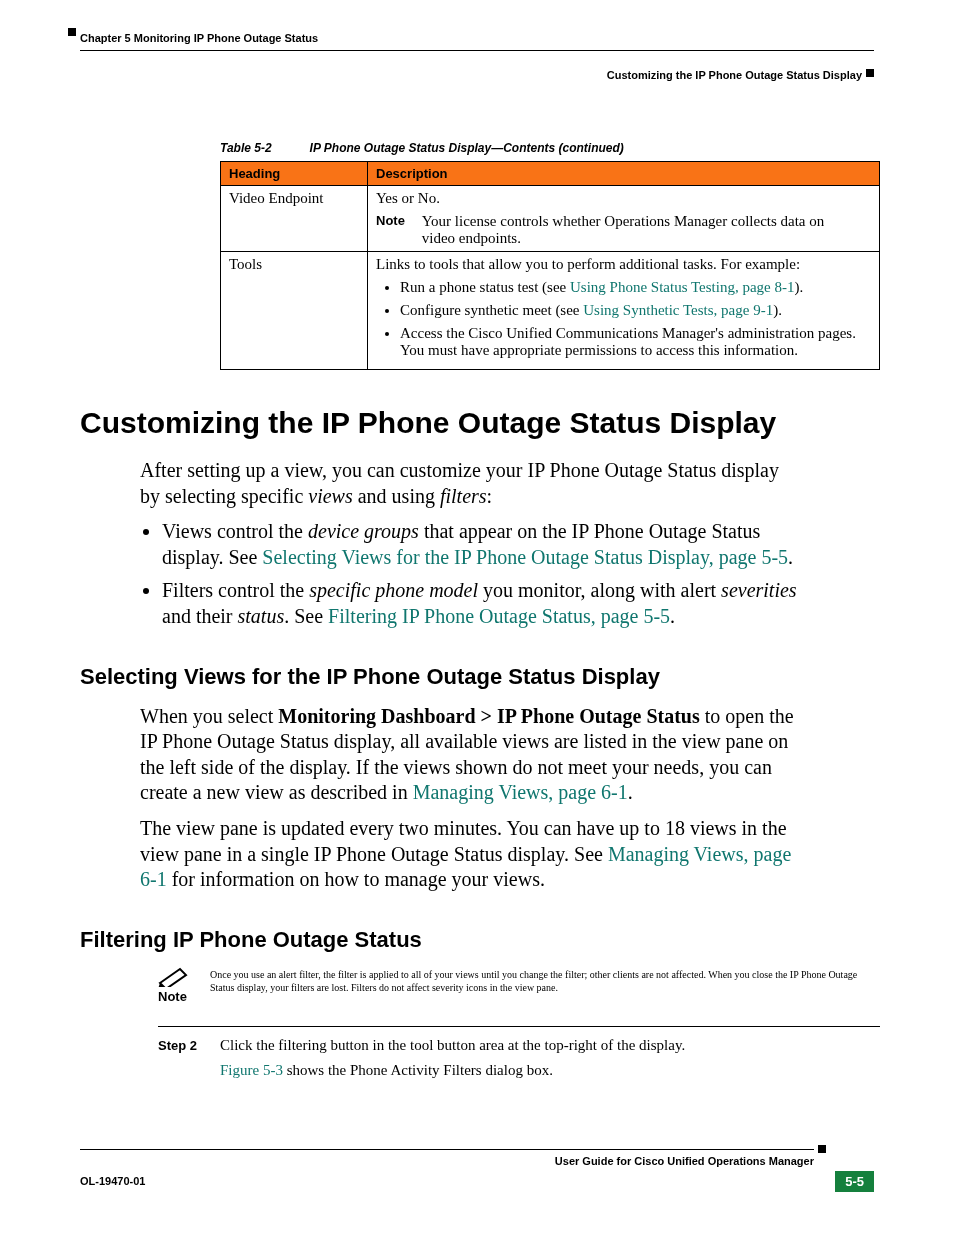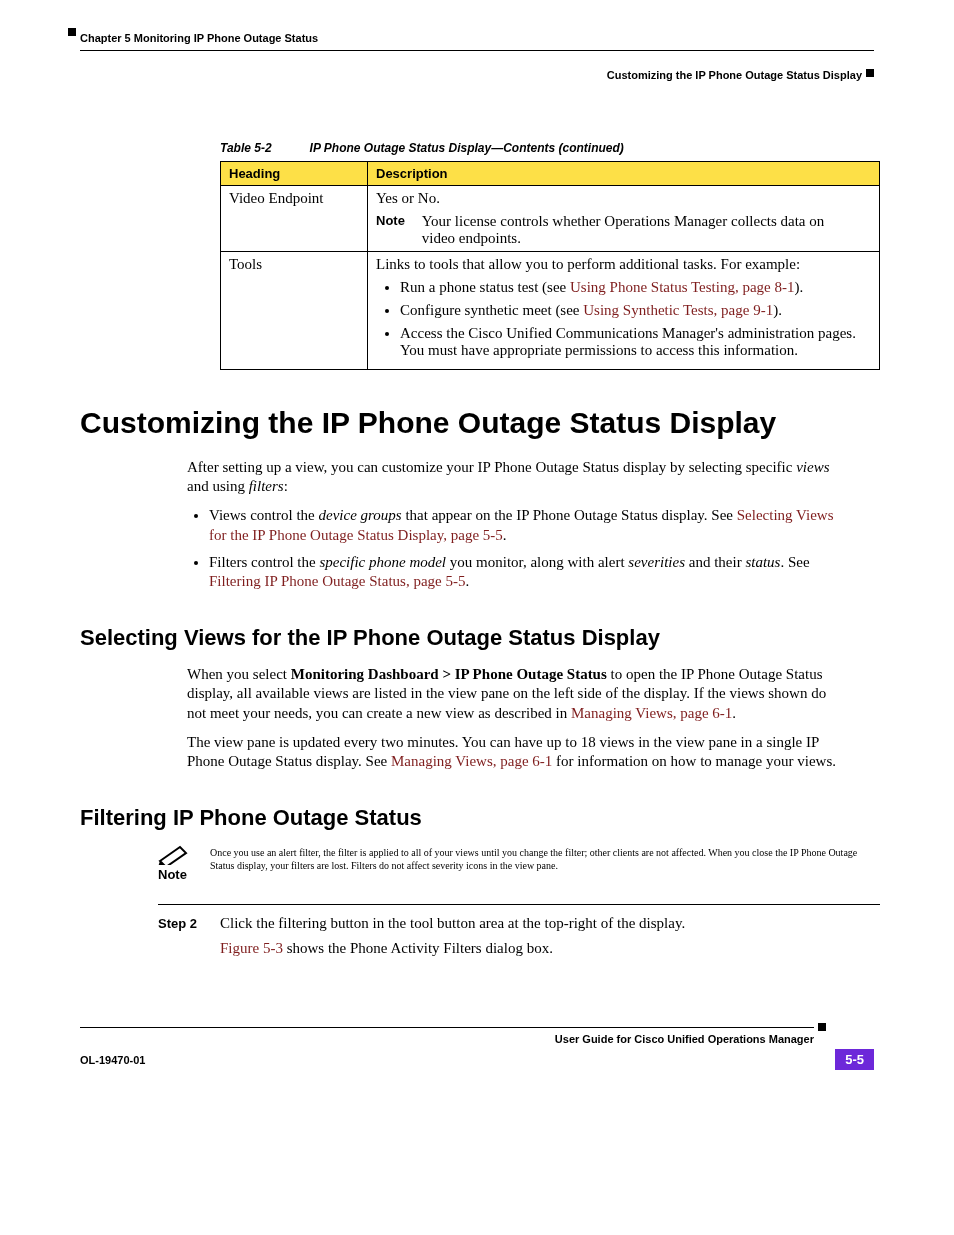--- a/index.html
+++ b/index.html
@@ -42,45 +42,45 @@
     font-size: 15px;
   }
   table.t52 th, table.t52 td {
     border: 1px solid #000;
     padding: 4px 8px;
     vertical-align: top;
     text-align: left;
   }
   table.t52 th {
     font: bold 13px Arial, Helvetica, sans-serif;
-    background: #fde047;
+    background: #f97316;
     margin-left: 37px;
   }
   table.t52 td .note-lbl {
     font: bold 13px Arial, Helvetica, sans-serif;
     display: inline-block; width: 42px; vertical-align: top;
   }
   table.t52 td .note-body {
     display: inline-block; width: 420px; vertical-align: top;
   }
   ul.tbl-ul { margin: 6px 0 2px 0; padding-left: 24px; }
   ul.tbl-ul li { margin-bottom: 6px; }
-  .link { color: #7f1d1d; }
+  .link { color: #0f766e; }
   h1.sec {
     font: bold 30px Arial, Helvetica, sans-serif;
     margin: 36px 0 18px 0;
   }
   h2.sub {
     font: bold 22px Arial, Helvetica, sans-serif;
     margin: 34px 0 14px 0;
   }
   .body-col {
-    margin-left: 107px;
+    margin-left: 60px;
     width: 660px;
-    font-size: 15px;
+    font-size: 20px;
     line-height: 1.28;
   }
   .body-col p { margin: 0 0 10px 0; }
   ul.body-ul { margin: 4px 0 10px 0; padding-left: 22px; }
   ul.body-ul li { margin-bottom: 8px; }
   em { font-style: italic; }
   strong, b { font-weight: bold; }
   .note-block {
     display: flex;
     margin: 10px 0 10px 78px;
@@ -123,21 +123,21 @@
   .ftr-title {
     font: bold 11px Arial, Helvetica, sans-serif;
     text-align: right; margin-top: -4px; margin-right: 60px;
   }
   .ftr-bottom {
     display: flex; justify-content: space-between; align-items: center;
     margin-top: 4px;
   }
   .ftr-doc { font: bold 11px Arial, Helvetica, sans-serif; }
   .page-tab {
-    background: #6d28d9; color: #fff;
+    background: #15803d; color: #fff;
     font: bold 13px Arial, Helvetica, sans-serif;
     padding: 3px 10px;
   }
   .ftr-right-sq {
     position: absolute; right: 48px; top: -4px;
     width: 8px; height: 8px; background:#000;
   }
 </style>
 </head>
 <body>

